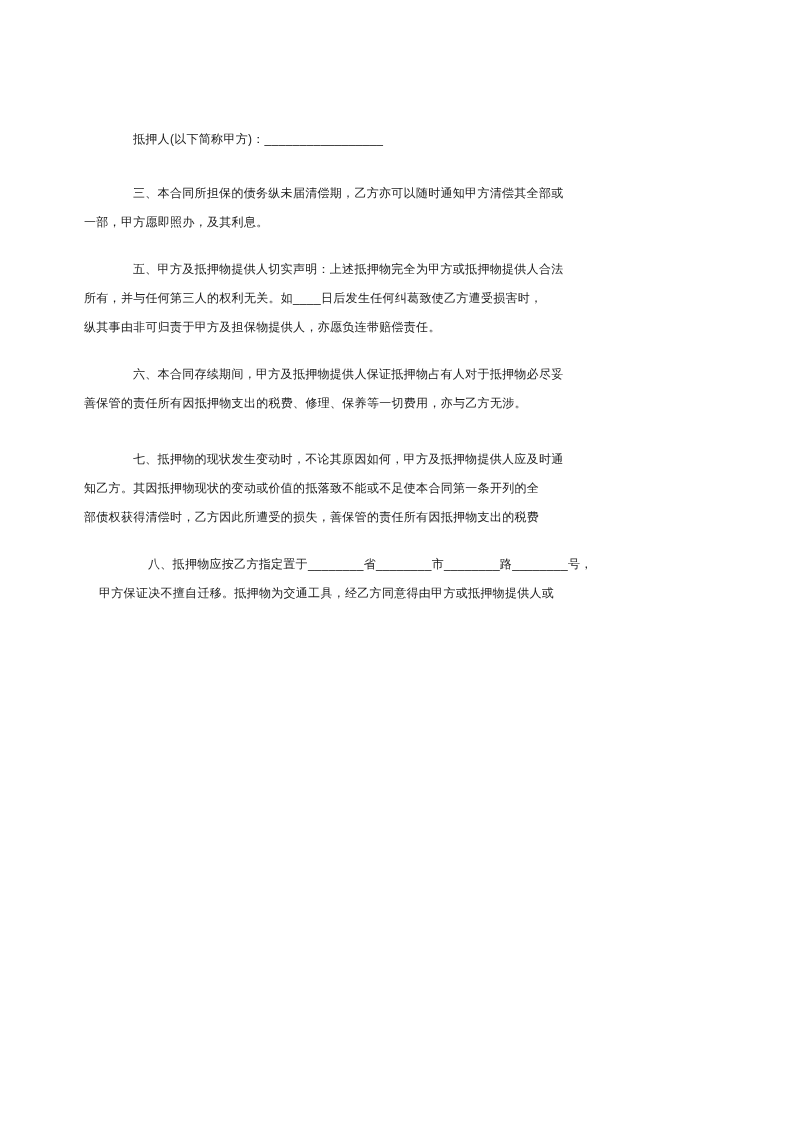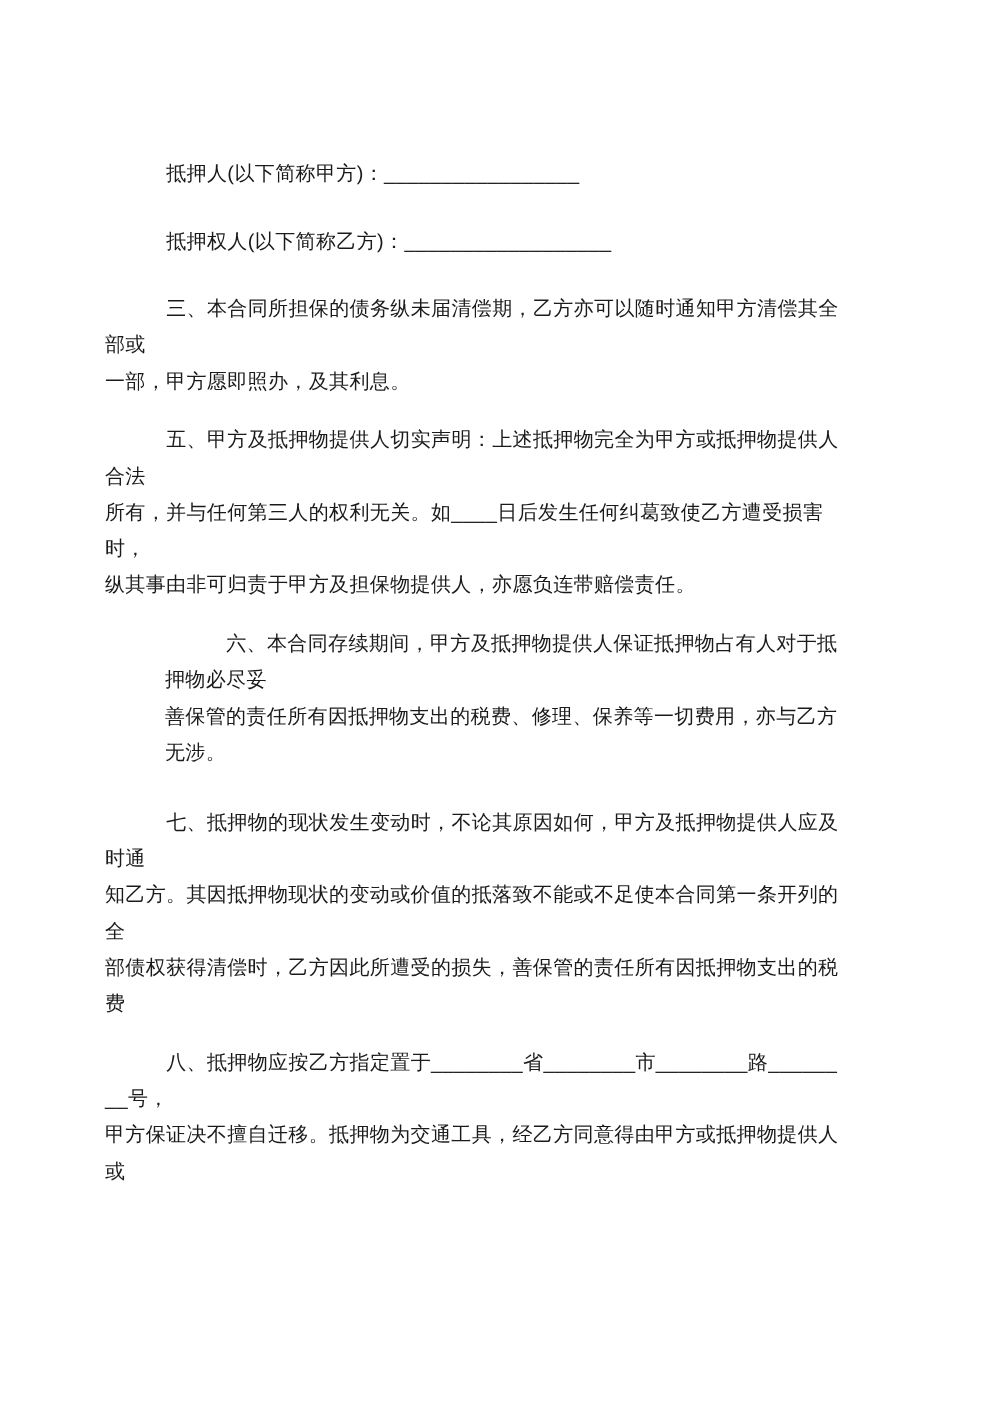--- a/index.html
+++ b/index.html
@@ -13,42 +13,41 @@
     overflow: hidden;
     font-family: "Liberation Sans", "DejaVu Sans", sans-serif;
   }
   .page {
     box-sizing: border-box;
     width: 758px;
     height: 1122px;
     background: #ffffff;
     padding: 125px 80px 40px 84px;
     color: #1a1a1a;
-    font-size: 16px;
+    font-size: 12px;
     line-height: 29px;
   }
   .para {
     margin: 0 0 18px 0;
     white-space: pre-line;        
     text-indent: 49px;            
     letter-spacing: 0.3px;
     word-break: break-all;
   }
   .gap-lg  { margin-bottom: 25px; }
-  .gap-xl  { margin-bottom: 27px; margin-left: 48px; }
-  .para:last-child { margin-bottom: 0; }
+  .gap-xl  { margin-bottom: 27px; }
+  .para:last-child { margin-bottom: 0; margin-left: 15px; }
 </style>
 </head>
 <body>
 
 <div class="page">
 
   <p class="para gap-lg">抵押人(以下简称甲方)：_________________</p>
 
-  <p class="para gap-lg">抵押权人(以下简称乙方)：__________________</p>
 
 
 
 
   <p class="para">三、本合同所担保的债务纵未届清偿期，乙方亦可以随时通知甲方清偿其全部或
 一部，甲方愿即照办，及其利息。</p>
 
   <p class="para">五、甲方及抵押物提供人切实声明：上述抵押物完全为甲方或抵押物提供人合法
 所有，并与任何第三人的权利无关。如____日后发生任何纠葛致使乙方遭受损害时，
 纵其事由非可归责于甲方及担保物提供人，亦愿负连带赔偿责任。</p>

